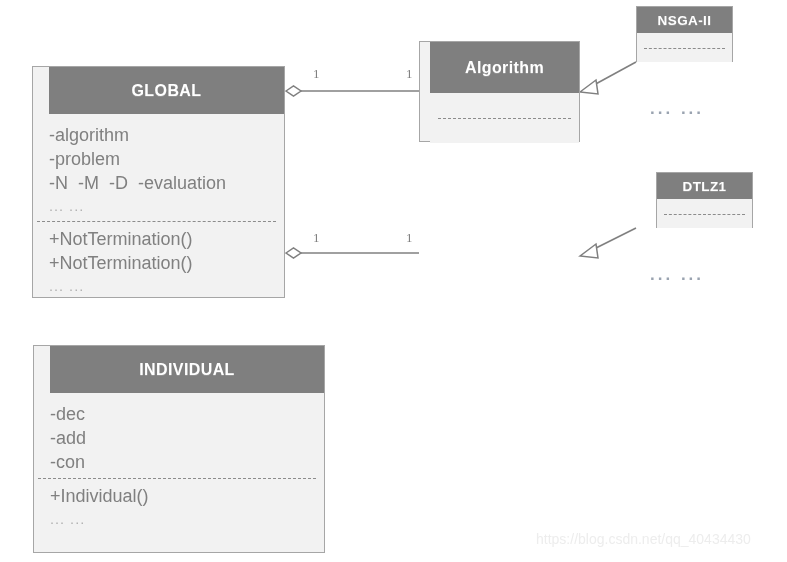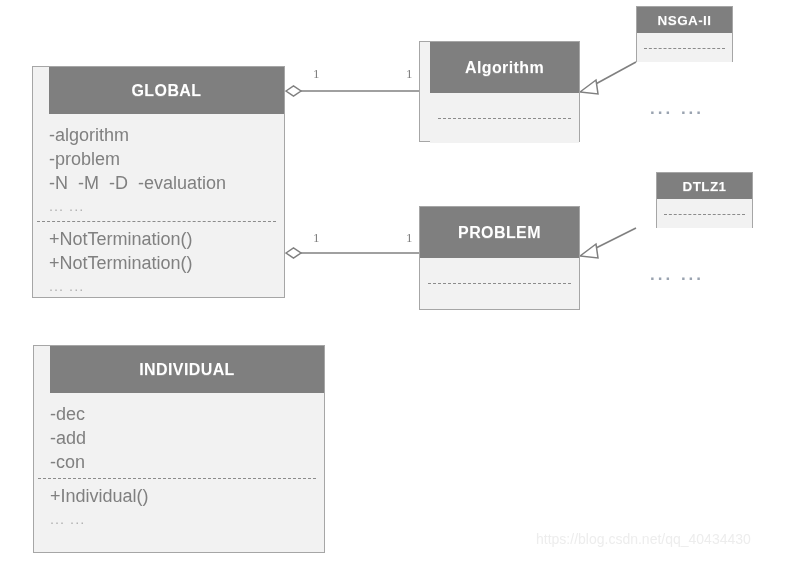--- a/index.html
+++ b/index.html
@@ -183,24 +183,20 @@
       <div class="op-line">+Individual()</div>
       <div class="ellipsis-line">... ...</div>
     </div>
   </div>
 
   <div class="uml-class empty-class" style="left:419px; top:41px; width:161px; height:101px;padding-left:10px;">
     <div class="uml-header">Algorithm</div>
     <div class="uml-body"></div>
   </div>
 
-  <div class="uml-class empty-class" style="left:419px; top:206px; width:161px; height:104px;">
-    <div class="uml-header">PROBLEM</div>
-    <div class="uml-body"></div>
-  </div>
 
   <div class="uml-class sub-class" style="left:636px; top:6px; width:97px; height:56px;">
     <div class="uml-header">NSGA-II</div>
     <div class="uml-body"></div>
   </div>
   <div class="dots-group" style="left:650px; top:99px;">...  ...</div>
 
   <div class="uml-class sub-class" style="left:636px; top:172px; width:97px; height:56px;margin-left:20px;">
     <div class="uml-header">DTLZ1</div>
     <div class="uml-body"></div>

